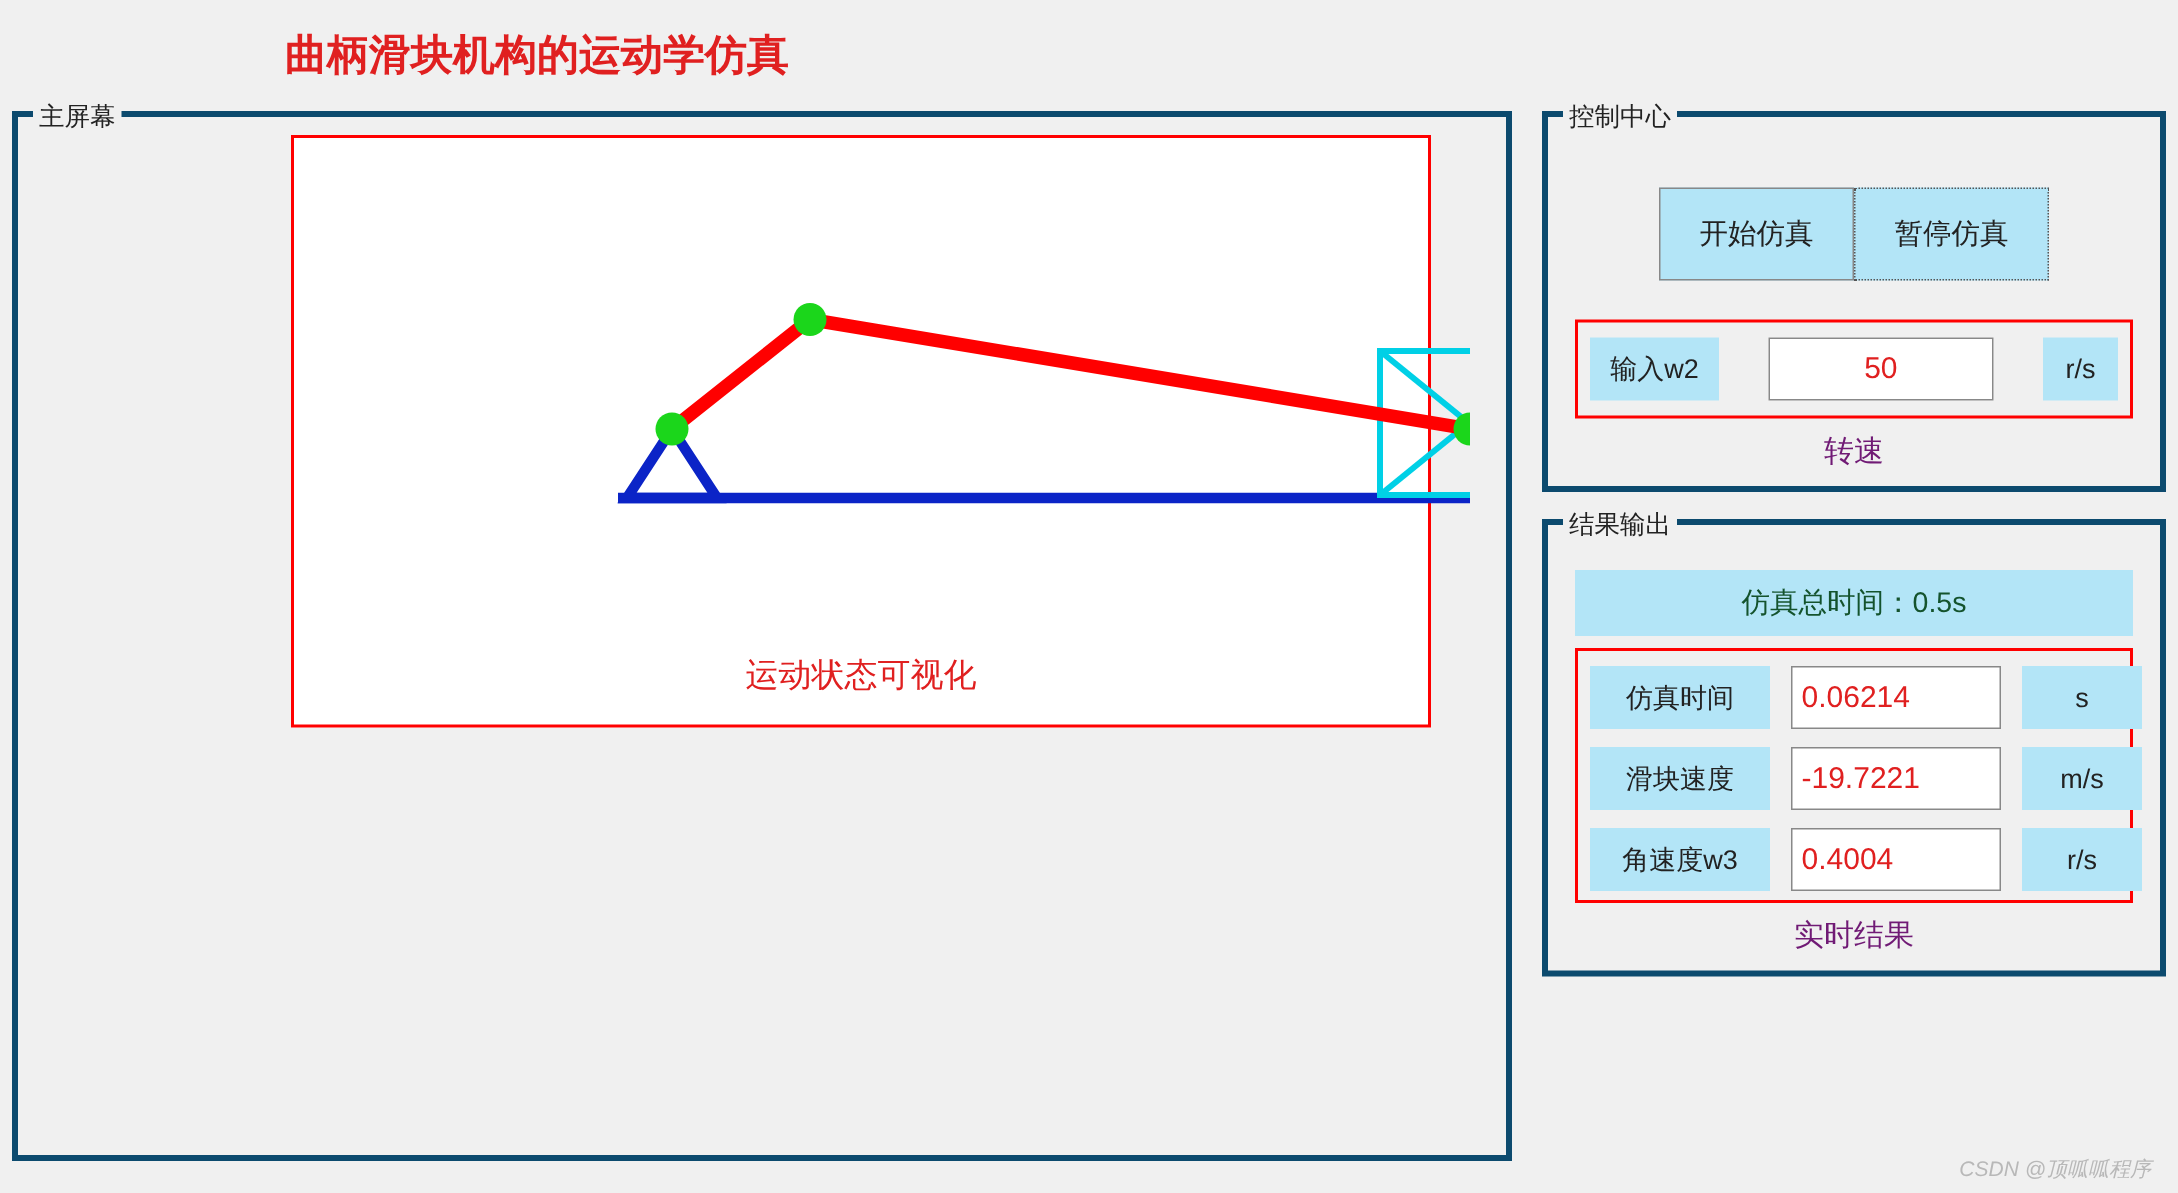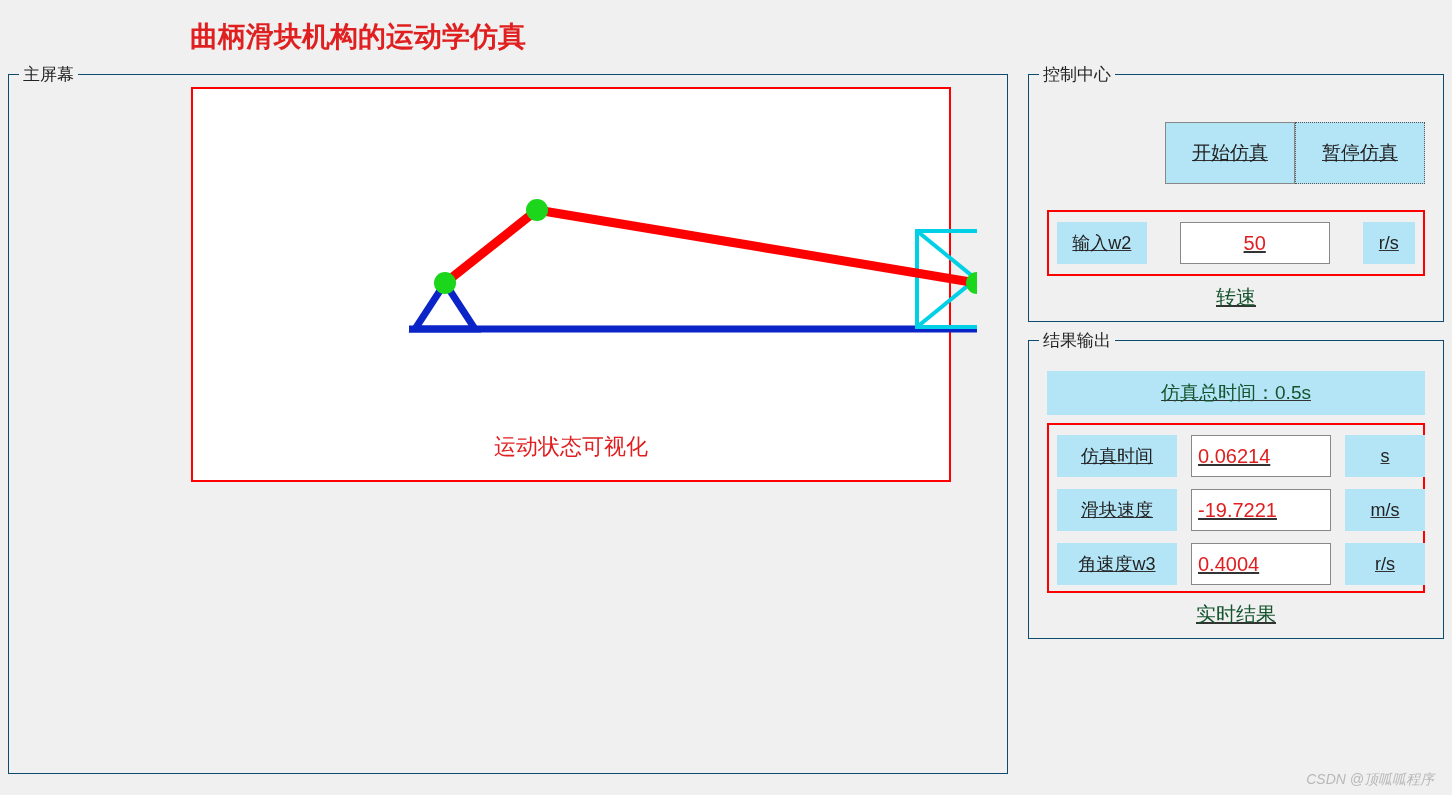--- a/index.html
+++ b/index.html
@@ -23,25 +23,24 @@
       color: #e02020;
       font-size: 28px;
       font-weight: bold;
     }
     .main-area {
       display: flex;
       gap: 20px;
       padding: 0 8px;
     }
     .fieldset {
-      border: 1px solid #0c4a6e;
+      border: 4px solid #0c4a6e;
       background: #f0f0f0;
       position: relative;
       padding: 12px;
-      text-decoration: underline;
     }
     .legend {
       position: absolute;
       top: -12px;
       left: 10px;
       background: #f0f0f0;
       padding: 0 4px;
       font-size: 17px;
       color: #222;
     }
@@ -67,21 +66,21 @@
     .canvas-caption {
       position: absolute;
       bottom: 18px;
       left: 50%;
       transform: translateX(-50%);
       color: #e02020;
       font-size: 22px;
     }
     .btn-row {
       display: flex;
-      justify-content: flex-end;
+      justify-content: center;
       padding: 35px 6px 20px 6px;
     }
     .btn {
       width: 130px;
       height: 62px;
       background: #b3e5f7;
       border: 1px solid #888;
       font-size: 19px;
       color: #222;
       cursor: pointer;
@@ -115,21 +114,21 @@
       border: 1px solid #888;
       background: #fff;
       text-align: center;
       color: #e02020;
       font-size: 20px;
       outline: none;
     }
     .text-input.left { text-align: left; padding-left: 6px; }
     .caption-red {
       text-align: center;
-      color: #14532d;
+      color: #701a75;
       font-size: 20px;
       margin: 8px 0 4px 0;
     }
     .total-time {
       margin: 18px 6px 8px 6px;
       background: #b3e5f7;
       height: 44px;
       display: flex;
       align-items: center;
       justify-content: center;

